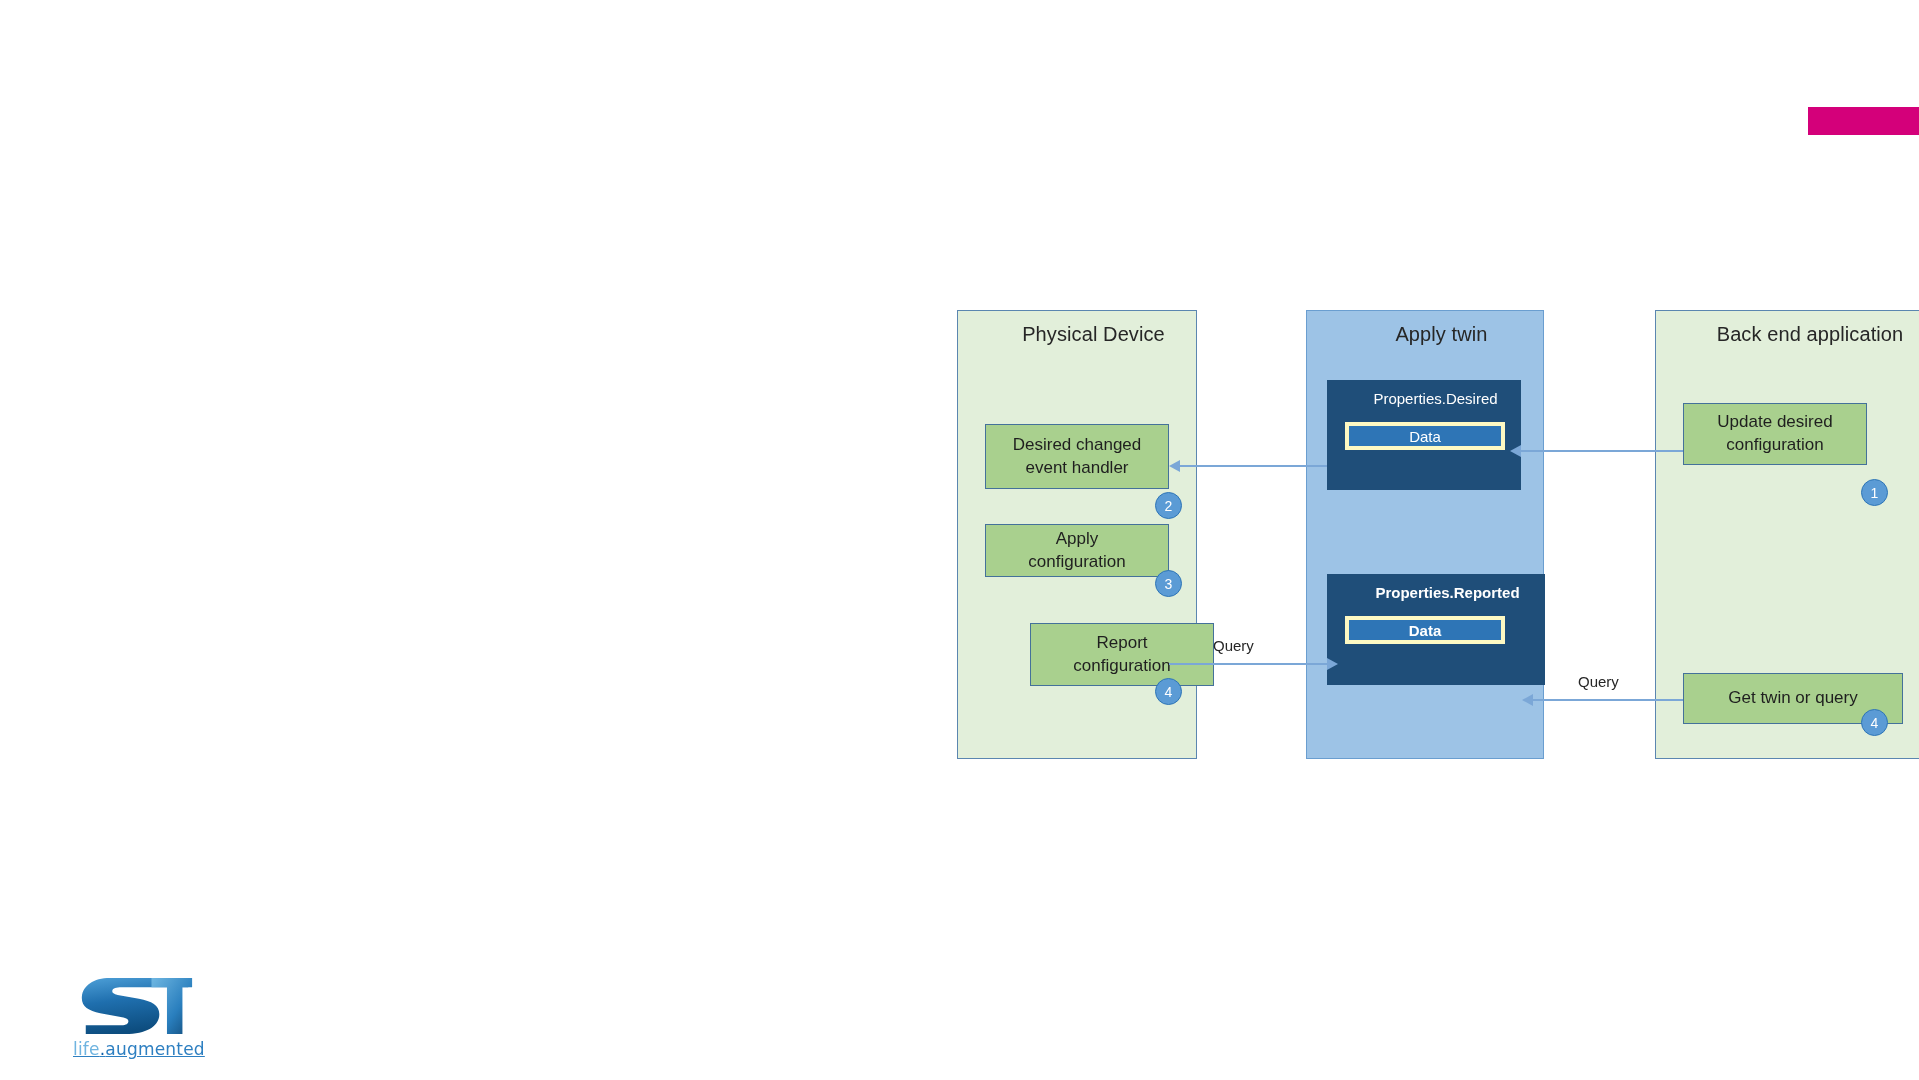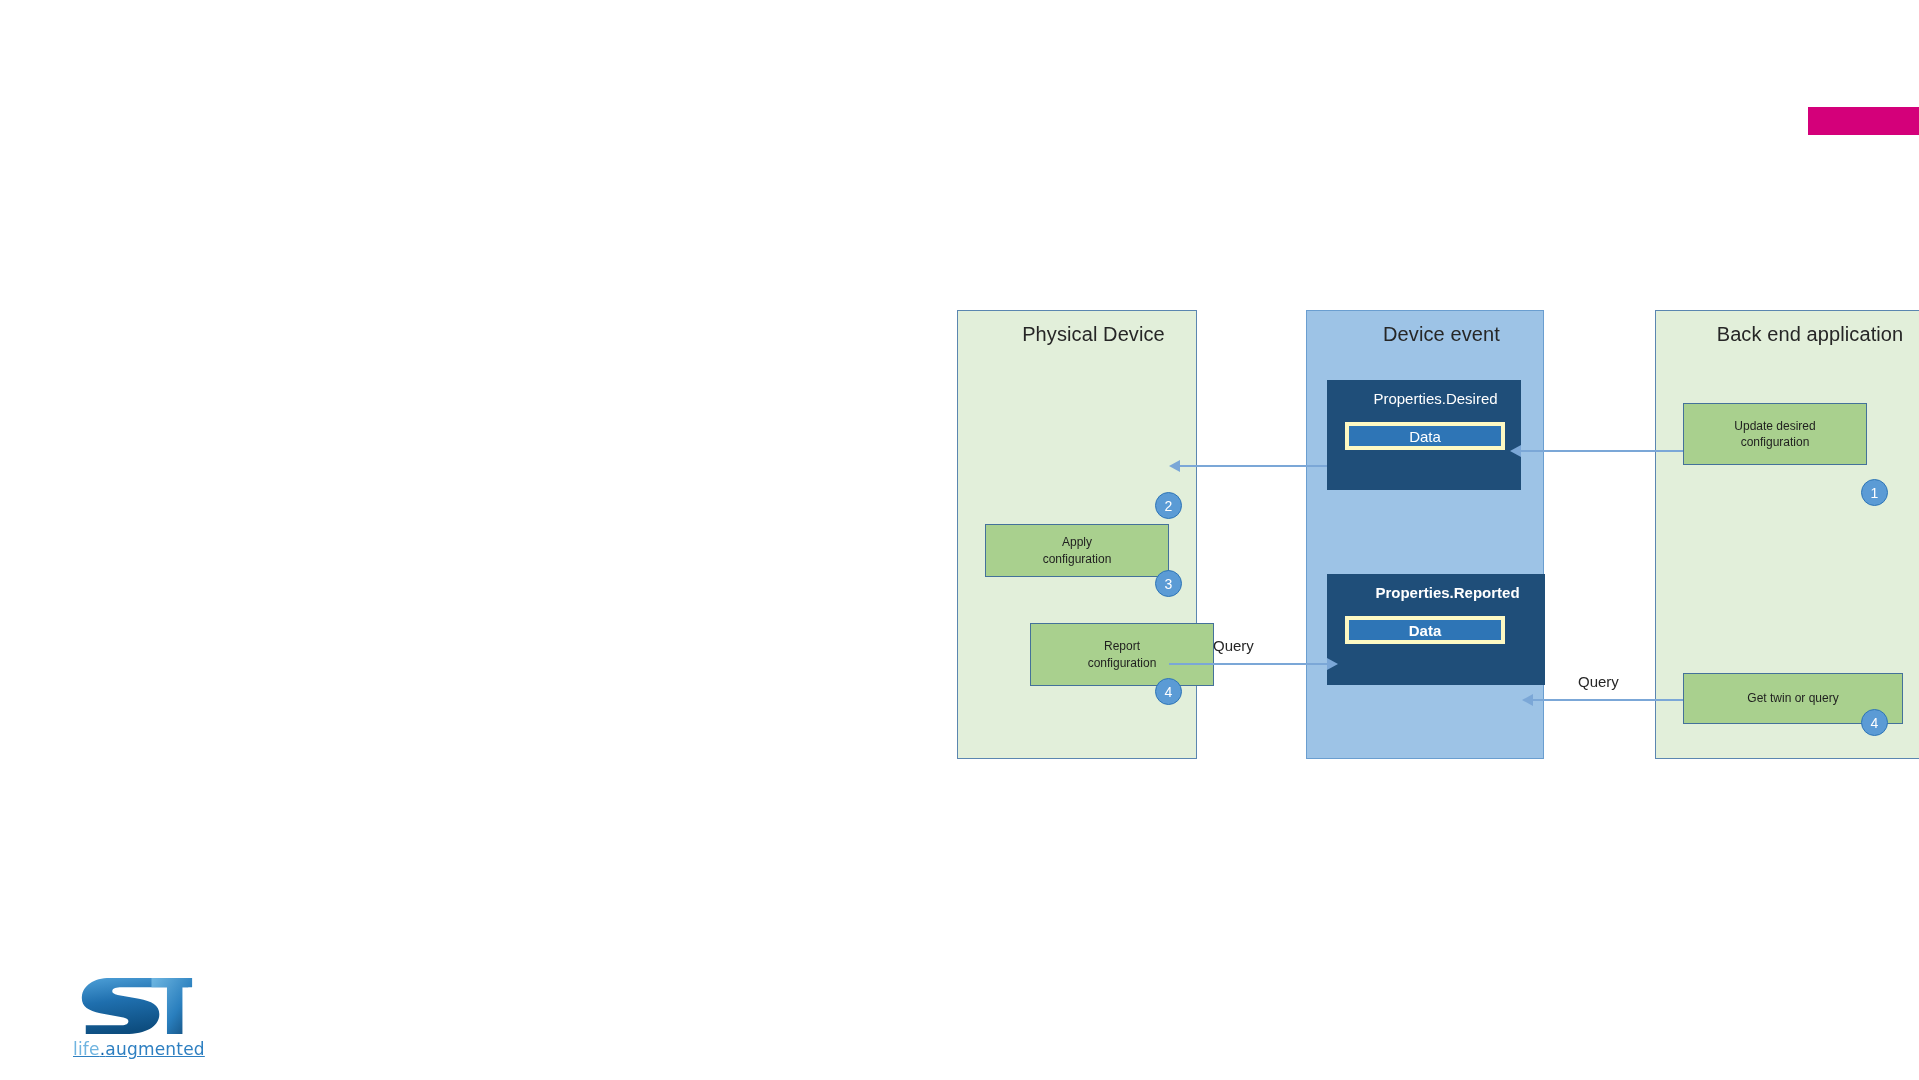--- a/index.html
+++ b/index.html
@@ -82,21 +82,21 @@
   
   .step-box {
     position: absolute;
     box-sizing: border-box;
     background: #a9d08e;
     border: 1px solid #44719a;
     display: flex;
     align-items: center;
     justify-content: center;
     text-align: center;
-    font-size: 12px;
+    font-size: 17px;
     line-height: 1.35;
     color: #1f1f1f;
     padding: 2px 0;
   }
   .step-box span { display: block; }
 
   #box-desired-handler { left: 985px; top: 424px; width: 184px; height: 65px; }
   #box-apply-config    { left: 985px; top: 524px; width: 184px; height: 53px; }
   #box-report-config   { left: 1030px; top: 623px; width: 184px; height: 63px; }
   #box-update-desired  { left: 1683px; top: 403px; width: 184px; height: 62px; }
@@ -224,40 +224,46 @@
 <body>
 
 <div class="accent-bar"></div>
 
 <div class="stage">
 
   <div class="panel panel-green" id="panel-physical">
     <div class="panel-title">Physical Device</div>
   </div>
 
+  <div class="step-box" id="box-desired-handler">
+    <div>
+      <span>Desired changed</span>
+      <span>event handler</span>
+    </div>
+  </div>
   <div class="badge" id="badge-2">2</div>
 
   <div class="step-box" id="box-apply-config">
     <div>
       <span>Apply</span>
       <span>configuration</span>
     </div>
   </div>
   <div class="badge" id="badge-3">3</div>
 
   <div class="step-box" id="box-report-config">
     <div>
       <span>Report</span>
       <span>configuration</span>
     </div>
   </div>
   <div class="badge" id="badge-4a">4</div>
 
   <div class="panel panel-blue" id="panel-twin">
-    <div class="panel-title">Device event</div>
+    <div class="panel-title">Apply twin</div>
   </div>
 
   <div class="prop-group" id="prop-desired">
     <div class="prop-title">Properties.Desired</div>
     <div class="data-box">Data</div>
   </div>
 
   <div class="prop-group" id="prop-reported">
     <div class="prop-title">Properties.Reported</div>
     <div class="data-box">Data</div>

